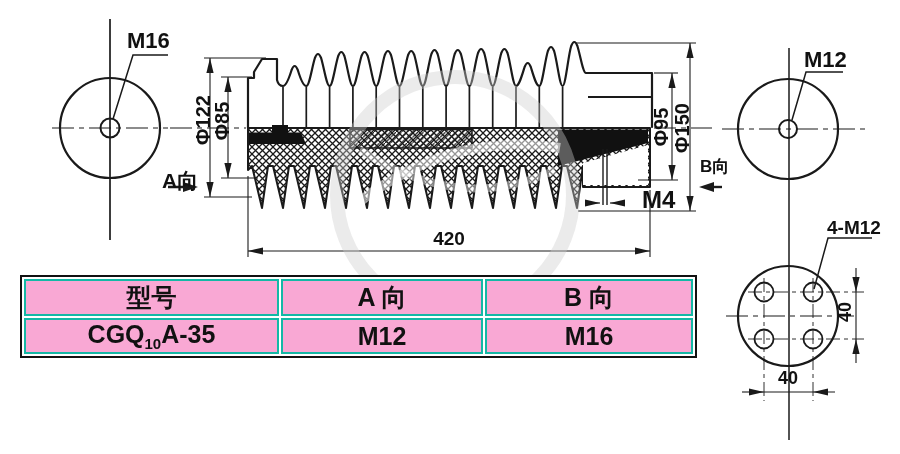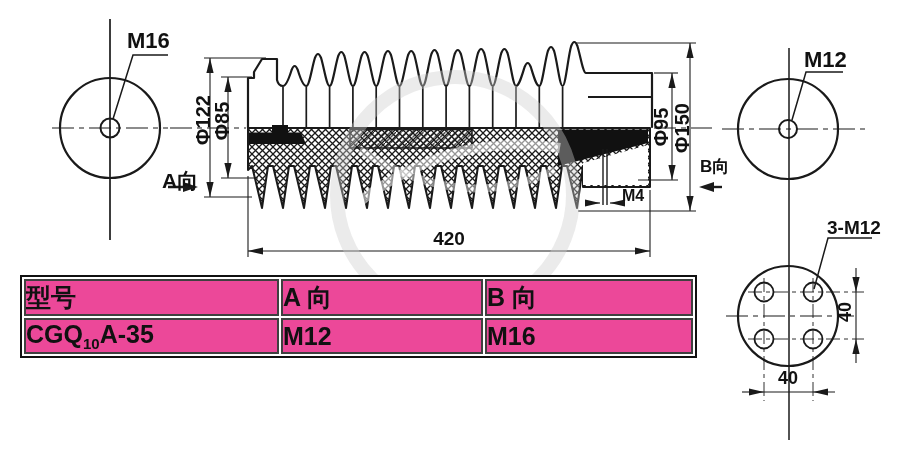--- a/index.html
+++ b/index.html
@@ -5,21 +5,21 @@
   html,body{margin:0;padding:0;background:#fff;}
   #stage{position:relative;width:900px;height:454px;background:#fff;overflow:hidden;
          font-family:"Liberation Sans","DejaVu Sans",sans-serif;border-radius:28px;}
   #linework{position:absolute;left:0;top:0;}
   .lbl{position:absolute;color:#111;font-weight:bold;white-space:nowrap;line-height:1;}
   .vlbl{position:absolute;color:#111;font-weight:bold;white-space:nowrap;line-height:1;
         text-align:center;transform:rotate(-90deg);transform-origin:center center;}
   table.spec{position:absolute;left:20px;top:275px;width:677px;
              border-collapse:separate;border-spacing:2.5px;background:#fff;
              border:2px solid #111;table-layout:fixed;}
-  table.spec td,table.spec th{border:2px solid #404040;background:#ec4899;text-align:left;
+  table.spec td,table.spec th{border:2px solid #14b8a6;background:#f9a8d4;text-align:center;
              vertical-align:middle;font-size:25px;font-weight:bold;color:#111;padding:0;}
   table.spec tr{height:36px;}
   sub.mdl{font-size:15px;font-weight:bold;}
 </style>
 </head>
 <body>
 
 <div id="stage">
 
   <svg id="linework" width="900" height="454" viewBox="0 0 900 454">
@@ -136,22 +136,22 @@
   <div class="lbl" style="left:804px;top:49px;font-size:22px;">M12</div>
   <div class="lbl" style="left:162px;top:170px;font-size:21px;">A向</div>
   <div class="lbl" style="left:700px;top:158px;font-size:17px;">B向</div>
 
   <div class="vlbl" style="left:171px;top:110px;width:64px;font-size:20px;">Φ122</div>
   <div class="vlbl" style="left:195px;top:111px;width:54px;font-size:20px;">Φ85</div>
   <div class="vlbl" style="left:634px;top:117px;width:54px;font-size:20px;">Φ95</div>
   <div class="vlbl" style="left:650px;top:118px;width:64px;font-size:20px;">Φ150</div>
 
   <div class="lbl" style="left:419px;top:229px;width:60px;text-align:center;font-size:19px;">420</div>
-  <div class="lbl" style="left:622px;top:188px;font-size:16px;">M4</div>
-  <div class="lbl" style="left:827px;top:218px;font-size:19px;">3-M12</div>
+  <div class="lbl" style="left:642px;top:188px;font-size:24px;">M4</div>
+  <div class="lbl" style="left:827px;top:218px;font-size:19px;">4-M12</div>
   <div class="vlbl" style="left:828px;top:303px;width:34px;font-size:18px;">40</div>
   <div class="lbl" style="left:771px;top:369px;width:34px;text-align:center;font-size:18px;">40</div>
 
   <table class="spec">
     <colgroup>
         <col style="width:255px">
         <col style="width:202px">
         <col style="width:208px">
       </colgroup>
     <tbody>

